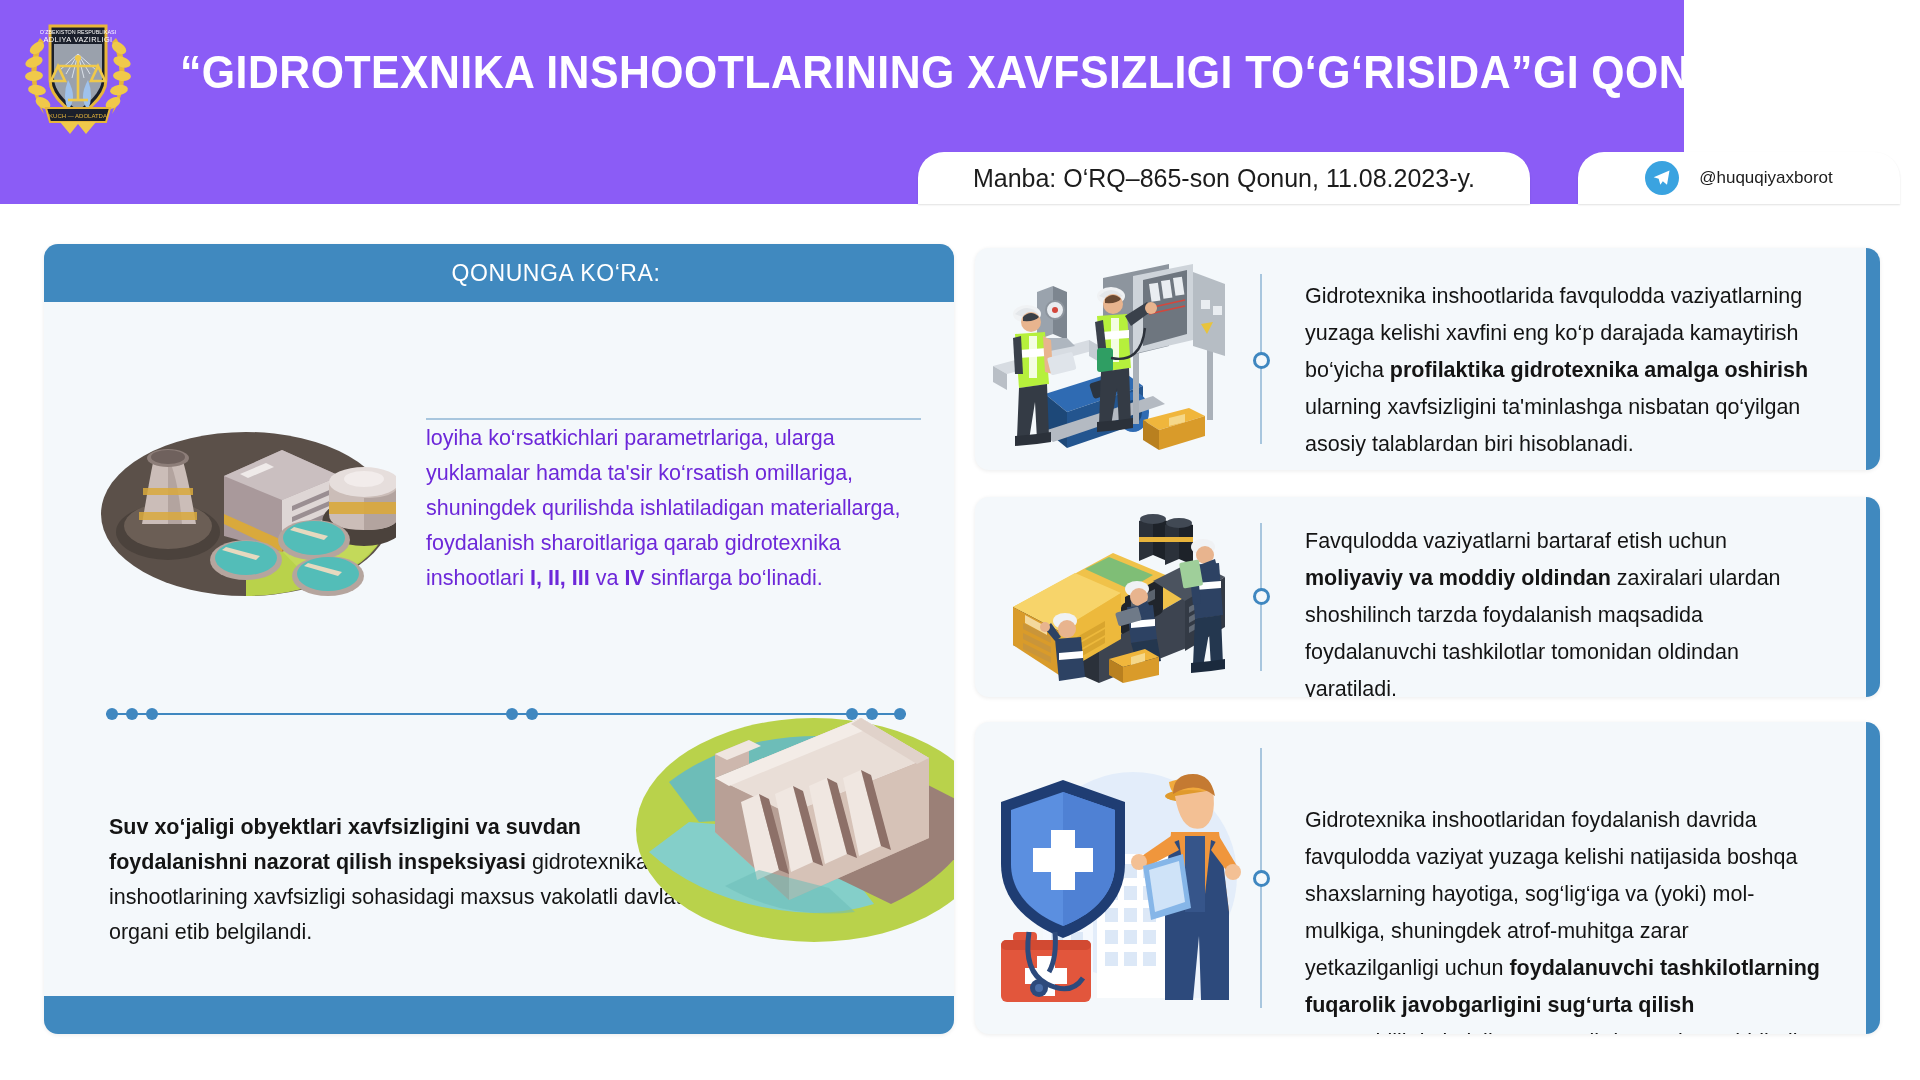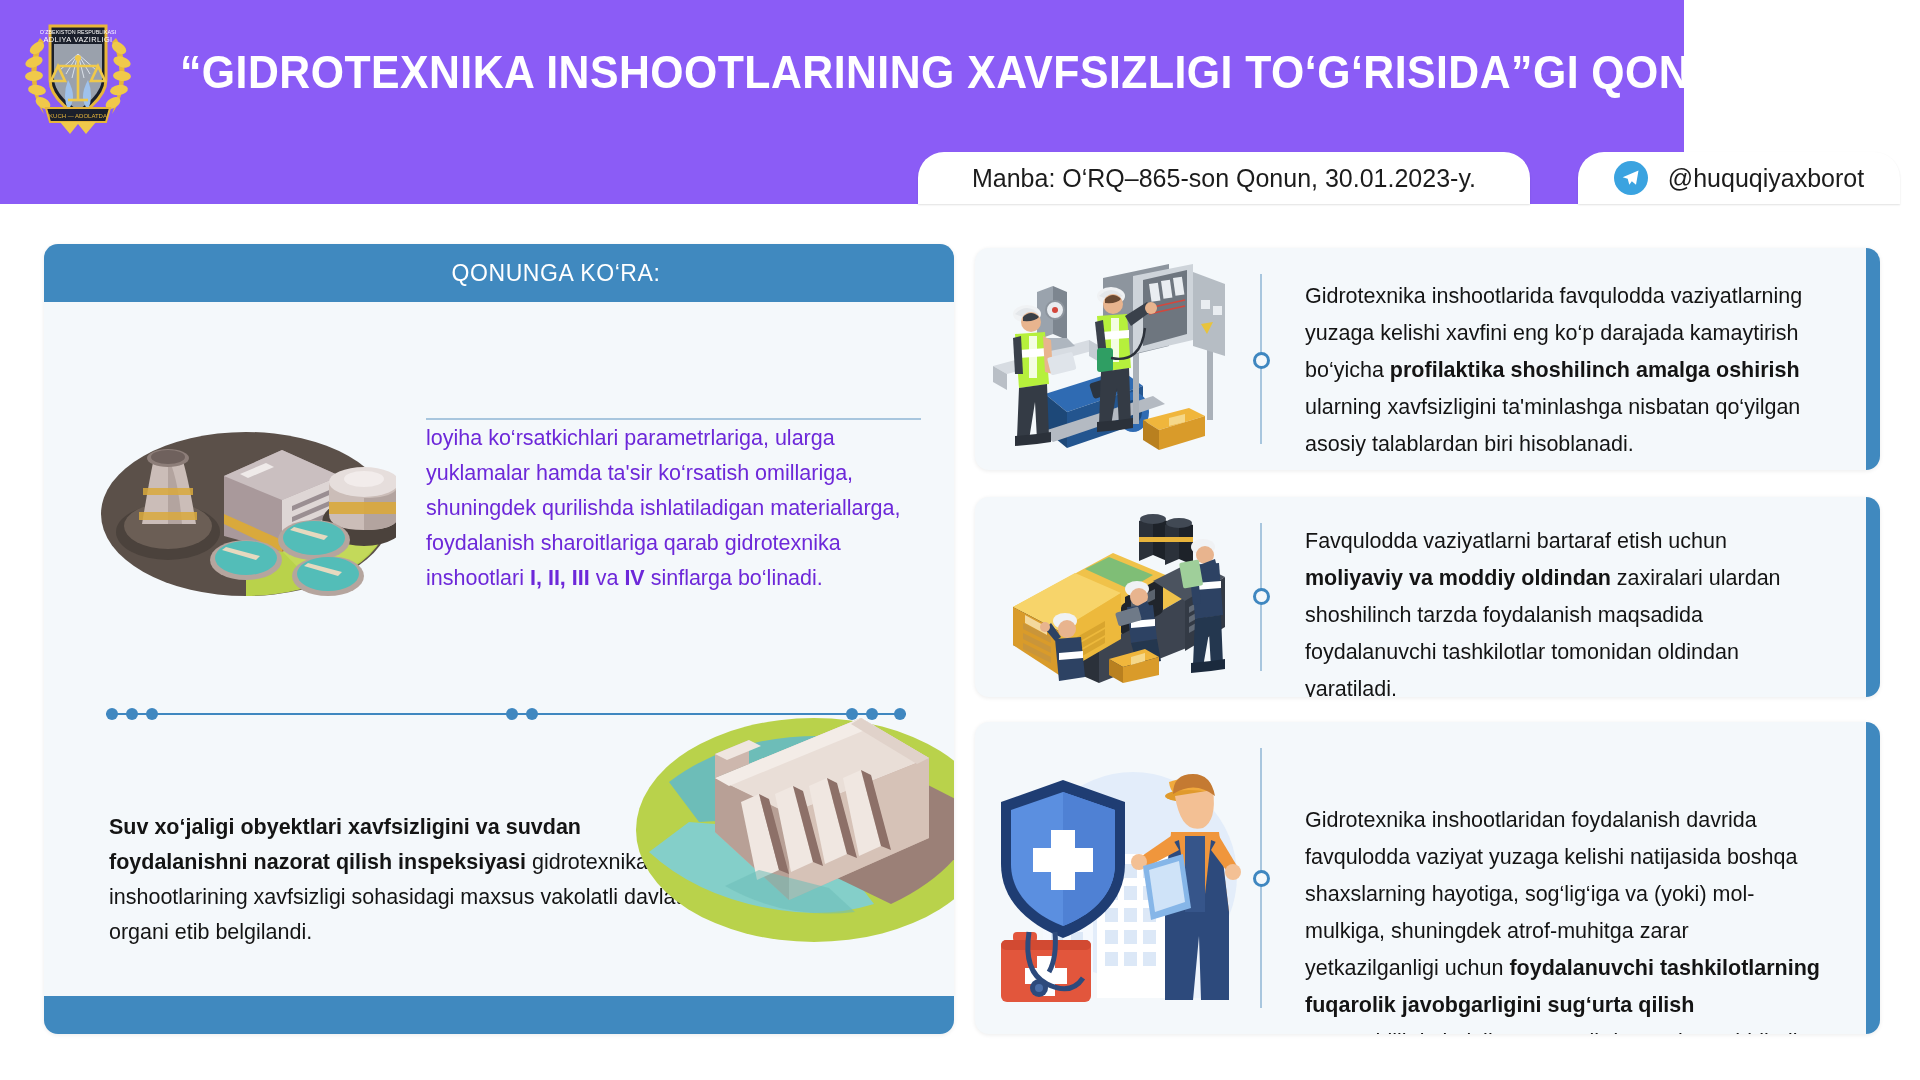--- a/index.html
+++ b/index.html
@@ -39,21 +39,21 @@
     color:#1c1c1c;
     box-shadow:0 1px 2px rgba(0,0,0,.12);
   }
   .pill-source {
     left:918px; top:152px; width:612px; height:52px;
     font-size:25px;
     border-radius:26px 26px 0 0;
   }
   .pill-tg {
     left:1578px; top:152px; width:322px; height:52px;
-    font-size:25px;
+    font-size:17px;
     border-radius:26px 26px 0 0;
     gap:20px;
   }
   .tg-icon {
     width:34px; height:34px; border-radius:50%;
     background:#3aa3e0;
     display:flex; align-items:center; justify-content:center;
     flex:none;
   }
   .tg-icon svg { width:20px; height:20px; display:block; }
@@ -201,21 +201,21 @@
 
       <path d="M26 100 L90 100 L86 114 L30 114 Z" fill="#1a1f2b" stroke="#e8b63a" stroke-width="2"></path>
       <text x="58" y="110" text-anchor="middle" fill="#e8b63a" font-size="6" font-family="Liberation Sans, sans-serif">KUCH — ADOLATDA</text>
       <path d="M40 114 L50 126 L58 116 L66 126 L76 114 Z" fill="#f0c94a"></path>
     </svg>
   </div>
 
   <div class="page-title">“GIDROTEXNIKA INSHOOTLARINING XAVFSIZLIGI TO‘G‘RISIDA”GI QONUN QABUL QILINDI</div>
 
   <div class="pill pill-source">
-    <span>Manba: O‘RQ–865-son Qonun, 30.01.2023-y.</span>
+    <span>Manba: O‘RQ–865-son Qonun, 11.08.2023-y.</span>
   </div>
 
   <div class="pill pill-tg">
     <span class="tg-icon">
       <svg viewBox="0 0 24 24">
           <path d="M21 3L2 11l6 2 2 7 3-4 5 4 3-17z" fill="#ffffff"></path>
         </svg>
     </span>
     <span>@huquqiyaxborot</span>
   </div>
@@ -406,21 +406,21 @@
       <path d="M118 96 q30 6 34 -30" stroke="#2b313a" stroke-width="2.4" fill="none"></path>
 
       <path d="M150 158 L196 146 L212 154 L166 168 Z" fill="#f0b63c"></path>
       <path d="M166 168 L212 154 L212 174 L166 188 Z" fill="#d99b2a"></path>
       <path d="M150 158 L166 168 L166 188 L150 178 Z" fill="#b9801f"></path>
       <path d="M176 156 L192 152 L192 160 L176 164 Z" fill="#f5d88a"></path>
     </svg>
   </div>
   <div class="card-sep"></div>
   <div class="card-bullet"></div>
-  <div class="card-text">Gidrotexnika inshootlarida favqulodda vaziyatlarning yuzaga kelishi xavfini eng ko‘p darajada kamaytirish bo‘yicha <b>profilaktika shoshilinch amalga oshirish</b> ularning xavfsizligini ta'minlashga nisbatan qo‘yilgan asosiy talablardan biri hisoblanadi.</div>
+  <div class="card-text">Gidrotexnika inshootlarida favqulodda vaziyatlarning yuzaga kelishi xavfini eng ko‘p darajada kamaytirish bo‘yicha <b>profilaktika gidrotexnika amalga oshirish</b> ularning xavfsizligini ta'minlashga nisbatan qo‘yilgan asosiy talablardan biri hisoblanadi.</div>
   <div class="card-accent"></div>
 </div>
 
 <div class="card" id="card2">
   <div class="card-art">
     <svg viewBox="0 0 250 172" width="250" height="172">
       <rect width="250" height="172" fill="#f4f8fb"></rect>
 
       <path d="M146 10 L160 4 L160 44 L146 50 Z" fill="#2b313a"></path>
       <path d="M160 4 L174 10 L174 50 L160 44 Z" fill="#1d2229"></path>

